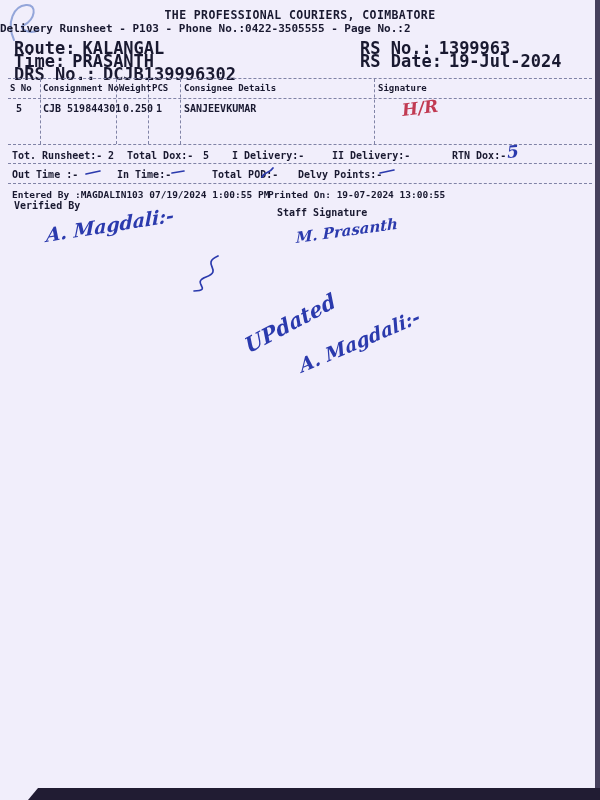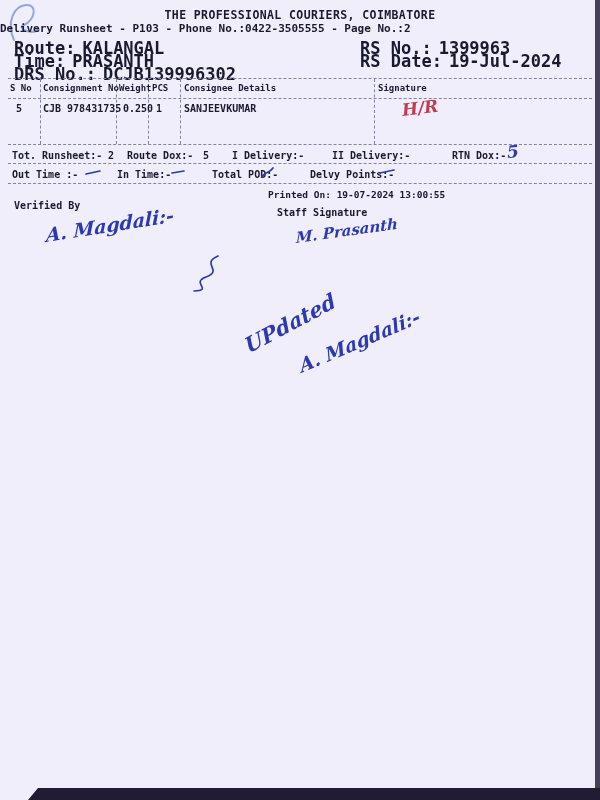--- a/index.html
+++ b/index.html
@@ -79,49 +79,50 @@
     <div class="hline-in" style="top:19px"></div>
 
     <span class="th" style="left:2px">S No</span>
     <span class="th" style="left:35px">Consignment No</span>
     <span class="th" style="left:111px">Weight</span>
     <span class="th" style="left:144px">PCS</span>
     <span class="th" style="left:176px">Consignee Details</span>
     <span class="th" style="left:370px">Signature</span>
 
     <span class="td" style="left:8px">5</span>
-    <span class="td" style="left:35px">CJB 978431735</span>
+    <span class="td" style="left:35px">CJB 519844301</span>
     <span class="td" style="left:115px">0.250</span>
     <span class="td" style="left:148px">1</span>
     <span class="td" style="left:176px">SANJEEVKUMAR</span>
   </div>
 
   <span class="hw red" style="left:402px;top:100px;font-size:17px;transform:rotate(-7deg)">H/R</span>
 
   <span class="lbl" style="left:12px;top:150px">Tot. Runsheet:-</span>
   <span class="lbl" style="left:108px;top:150px">2</span>
-  <span class="lbl" style="left:127px;top:150px">Route Dox:-</span>
+  <span class="lbl" style="left:127px;top:150px">Total Dox:-</span>
   <span class="lbl" style="left:203px;top:150px">5</span>
   <span class="lbl" style="left:232px;top:150px">I Delivery:-</span>
   <span class="lbl" style="left:332px;top:150px">II Delivery:-</span>
   <span class="lbl" style="left:452px;top:150px">RTN Dox:-</span>
   <span class="hw" style="left:507px;top:142px;font-size:17px;transform:rotate(-5deg)">5</span>
 
   <span class="lbl" style="left:12px;top:169px">Out Time :-</span>
   <span class="lbl" style="left:117px;top:169px">In Time:-</span>
   <span class="lbl" style="left:212px;top:169px">Total POD:-</span>
-  <span class="lbl" style="left:310px;top:169px">Delvy Points:-</span>
+  <span class="lbl" style="left:298px;top:169px">Delvy Points:-</span>
 
   <svg class="ink" style="left:0;top:160px" width="600" height="26" viewBox="0 0 600 26">
     <path d="M86,14 l14,-3"></path>
     <path d="M172,13 l12,-2"></path>
     <path d="M262,17 c3,-6 7,-3 11,-9"></path>
     <path d="M380,13 l14,-3"></path>
   </svg>
 
+  <span class="lbl small" style="left:12px;top:189px">Entered By :MAGDALIN103 07/19/2024 1:00:55 PM</span>
   <span class="lbl small" style="left:268px;top:189px">Printed On: 19-07-2024 13:00:55</span>
 
   <span class="lbl" style="left:14px;top:200px">Verified By</span>
   <span class="lbl" style="left:277px;top:207px">Staff Signature</span>
 
   <span class="hw" style="left:46px;top:224px;font-size:19px;transform:rotate(-9deg) skewX(-10deg)">A. Magdali:-</span>
   <span class="hw" style="left:296px;top:229px;font-size:15px;transform:rotate(-8deg) skewX(-8deg)">M. Prasanth</span>
 
   <svg class="ink" style="left:178px;top:252px" width="56" height="44" viewBox="0 0 56 44">
     <path d="M40,4 C22,12 46,18 28,25 C12,31 36,38 16,39"></path>

